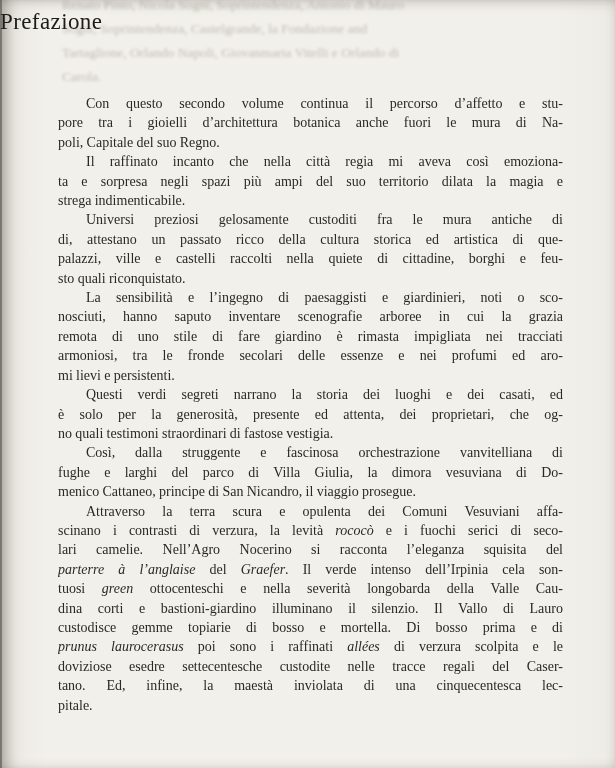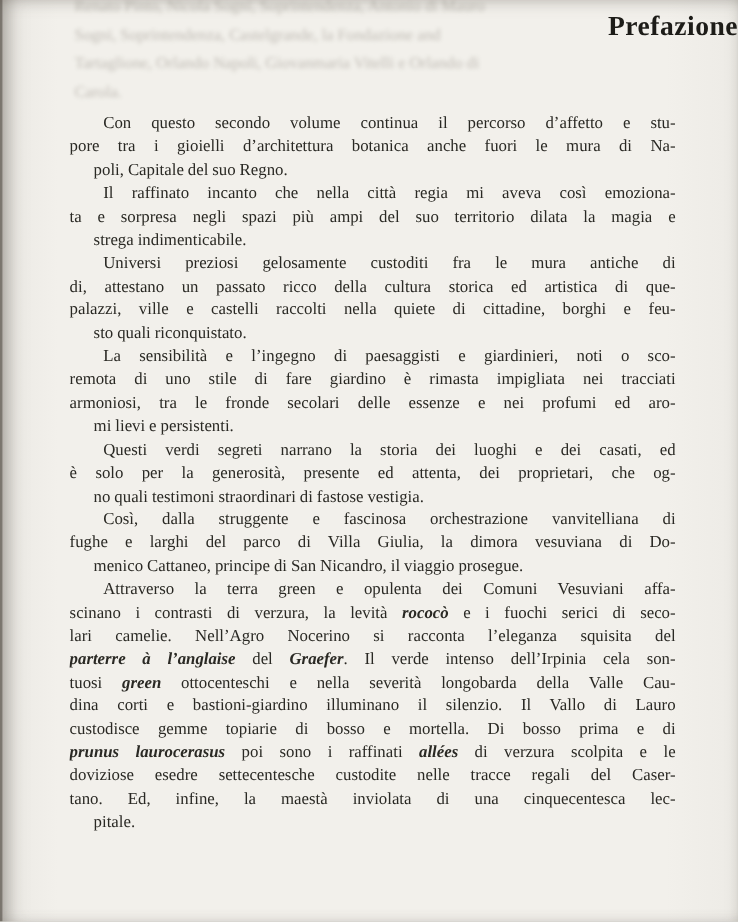--- a/index.html
+++ b/index.html
@@ -29,23 +29,23 @@
     opacity: 0.45;
     filter: blur(1.6px);
     z-index: 1;
   }
   .bleed div { white-space: nowrap; overflow: hidden; }
   .title {
     position: relative;
     z-index: 2;
     margin: 0;
     padding-top: 9px;
-    text-align: right;
+    text-align: left;
     font-size: 23px;
-    font-weight: bold;
+    font-weight: normal;
     letter-spacing: 0.4px;
     color: #1d1c18;
   }
   .body-text {
     position: absolute;
     left: 58px;
     top: 94px;
     width: 505px;
     z-index: 2;
   }
@@ -54,23 +54,23 @@
     font-size: 14px;
     word-spacing: -0.2px;
   }
   .line {
     display: block;
     line-height: 19.4px;
     text-align: justify;
     text-align-last: justify;
     overflow: hidden;
   }
-  .line.last { text-align-last: left; margin-left: 20px; }
+  .line.last { text-align-last: left; }
   .para .line:first-child { text-indent: 28px; }
-  i { font-style: italic; font-weight: bold; }
+  i { font-style: italic; }
 </style>
 </head>
 <body>
 
 <div class="page">
   <div class="page-edge"></div>
   <div class="bleed">
       <div>Renato Pinto, Nicola Sogni, Soprintendenza, Antonio di Mauro</div>
       <div>Sogni, Soprintendenza, Castelgrande, la Fondazione and</div>
       <div>Tartaglione, Orlando Napoli, Giovanmaria Vitelli e Orlando di</div>
@@ -89,36 +89,37 @@
         <span class="line last"><span>strega indimenticabile.</span></span>
       </p>
       <p class="para">
         <span class="line"><span>Universi preziosi gelosamente custoditi fra le mura antiche di</span></span>
         <span class="line"><span>di, attestano un passato ricco della cultura storica ed artistica di que-</span></span>
         <span class="line"><span>palazzi, ville e castelli raccolti nella quiete di cittadine, borghi e feu-</span></span>
         <span class="line last"><span>sto quali riconquistato.</span></span>
       </p>
       <p class="para">
         <span class="line"><span>La sensibilità e l’ingegno di paesaggisti e giardinieri, noti o sco-</span></span>
+        <span class="line"><span>nosciuti, hanno saputo inventare scenografie arboree in cui la grazia</span></span>
         <span class="line"><span>remota di uno stile di fare giardino è rimasta impigliata nei tracciati</span></span>
         <span class="line"><span>armoniosi, tra le fronde secolari delle essenze e nei profumi ed aro-</span></span>
         <span class="line last"><span>mi lievi e persistenti.</span></span>
       </p>
       <p class="para">
         <span class="line"><span>Questi verdi segreti narrano la storia dei luoghi e dei casati, ed</span></span>
         <span class="line"><span>è solo per la generosità, presente ed attenta, dei proprietari, che og-</span></span>
         <span class="line last"><span>no quali testimoni straordinari di fastose vestigia.</span></span>
       </p>
       <p class="para">
         <span class="line"><span>Così, dalla struggente e fascinosa orchestrazione vanvitelliana di</span></span>
         <span class="line"><span>fughe e larghi del parco di Villa Giulia, la dimora vesuviana di Do-</span></span>
         <span class="line last"><span>menico Cattaneo, principe di San Nicandro, il viaggio prosegue.</span></span>
       </p>
       <p class="para">
-        <span class="line"><span>Attraverso la terra green e opulenta dei Comuni Vesuviani affa-</span></span>
+        <span class="line"><span>Attraverso la terra scura e opulenta dei Comuni Vesuviani affa-</span></span>
         <span class="line"><span>scinano i contrasti di verzura, la levità </span><i>rococò</i><span> e i fuochi serici di seco-</span></span>
         <span class="line"><span>lari camelie. Nell’Agro Nocerino si racconta l’eleganza squisita del</span></span>
         <span class="line"><i>parterre à l’anglaise</i><span> del </span><i>Graefer</i><span>. Il verde intenso dell’Irpinia cela son-</span></span>
         <span class="line"><span>tuosi </span><i>green</i><span> ottocenteschi e nella severità longobarda della Valle Cau-</span></span>
         <span class="line"><span>dina corti e bastioni-giardino illuminano il silenzio. Il Vallo di Lauro</span></span>
         <span class="line"><span>custodisce gemme topiarie di bosso e mortella. Di bosso prima e di</span></span>
         <span class="line"><i>prunus laurocerasus</i><span> poi sono i raffinati </span><i>allées</i><span> di verzura scolpita e le</span></span>
         <span class="line"><span>doviziose esedre settecentesche custodite nelle tracce regali del Caser-</span></span>
         <span class="line"><span>tano. Ed, infine, la maestà inviolata di una cinquecentesca lec-</span></span>
         <span class="line last"><span>pitale.</span></span>

